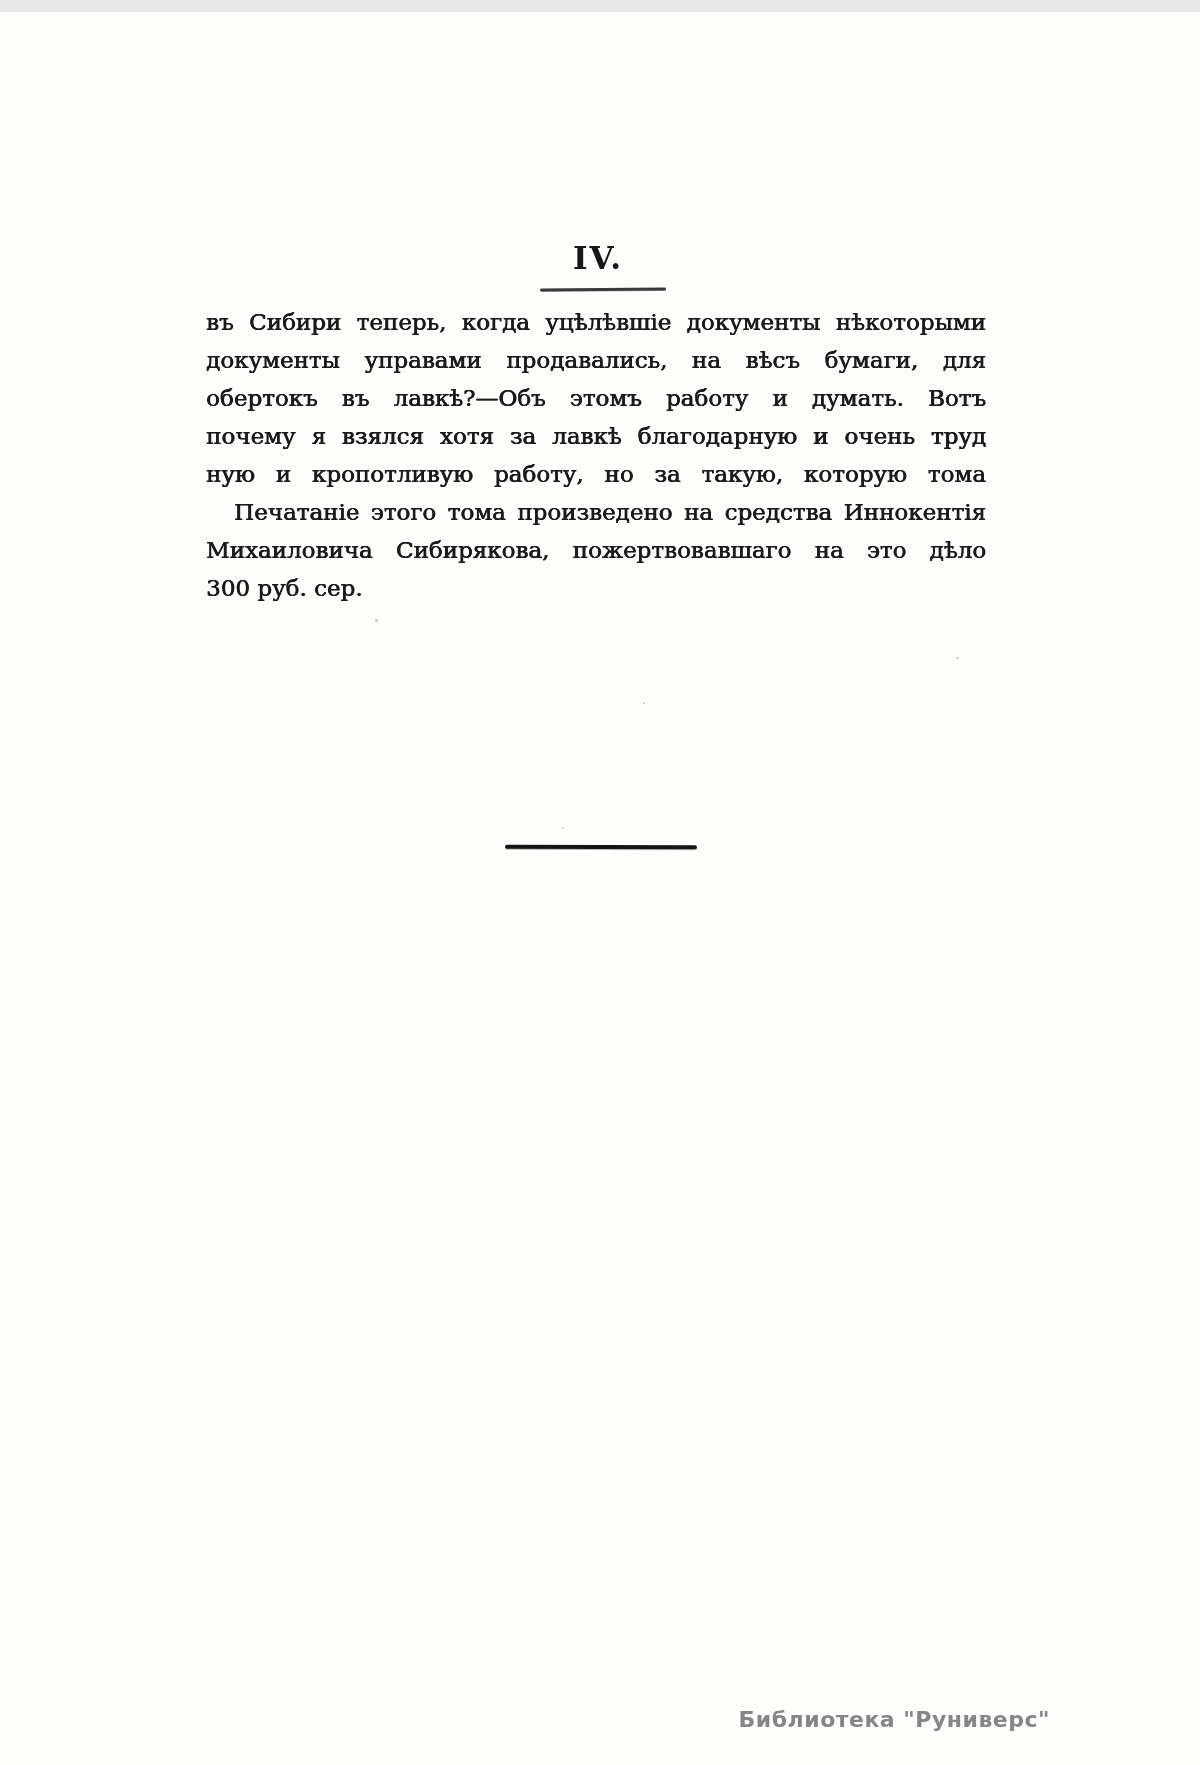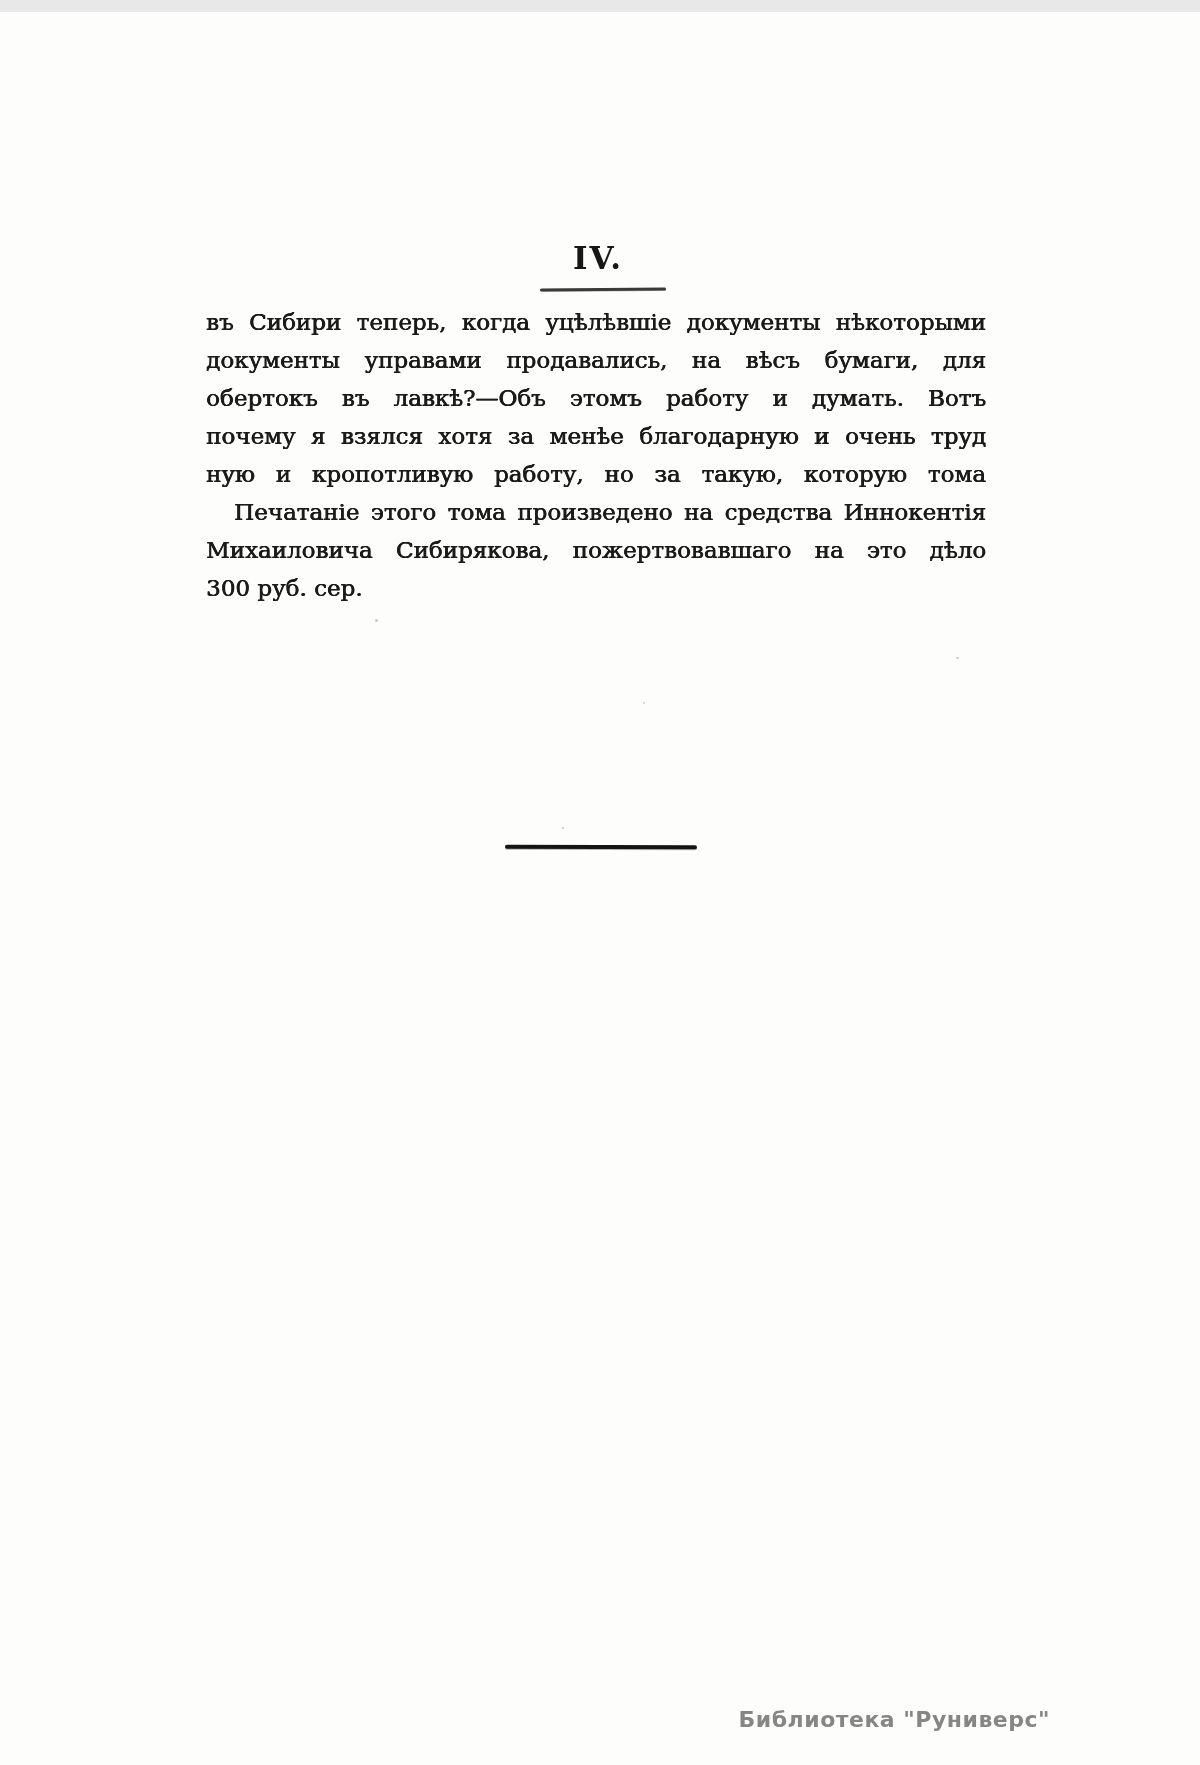--- a/index.html
+++ b/index.html
@@ -159,21 +159,21 @@
         <span>и</span>
         <span>думать.</span>
         <span>Вотъ</span>
       </div>
     <div class="line jline">
         <span>почему</span>
         <span>я</span>
         <span>взялся</span>
         <span>хотя</span>
         <span>за</span>
-        <span>менѣе</span>
+        <span>лавкѣ</span>
         <span>благодарную</span>
         <span>и</span>
         <span>очень</span>
         <span>труд</span>
       </div>
     <div class="line jline">
         <span>ную</span>
         <span>и</span>
         <span>кропотливую</span>
         <span>работу,</span>

